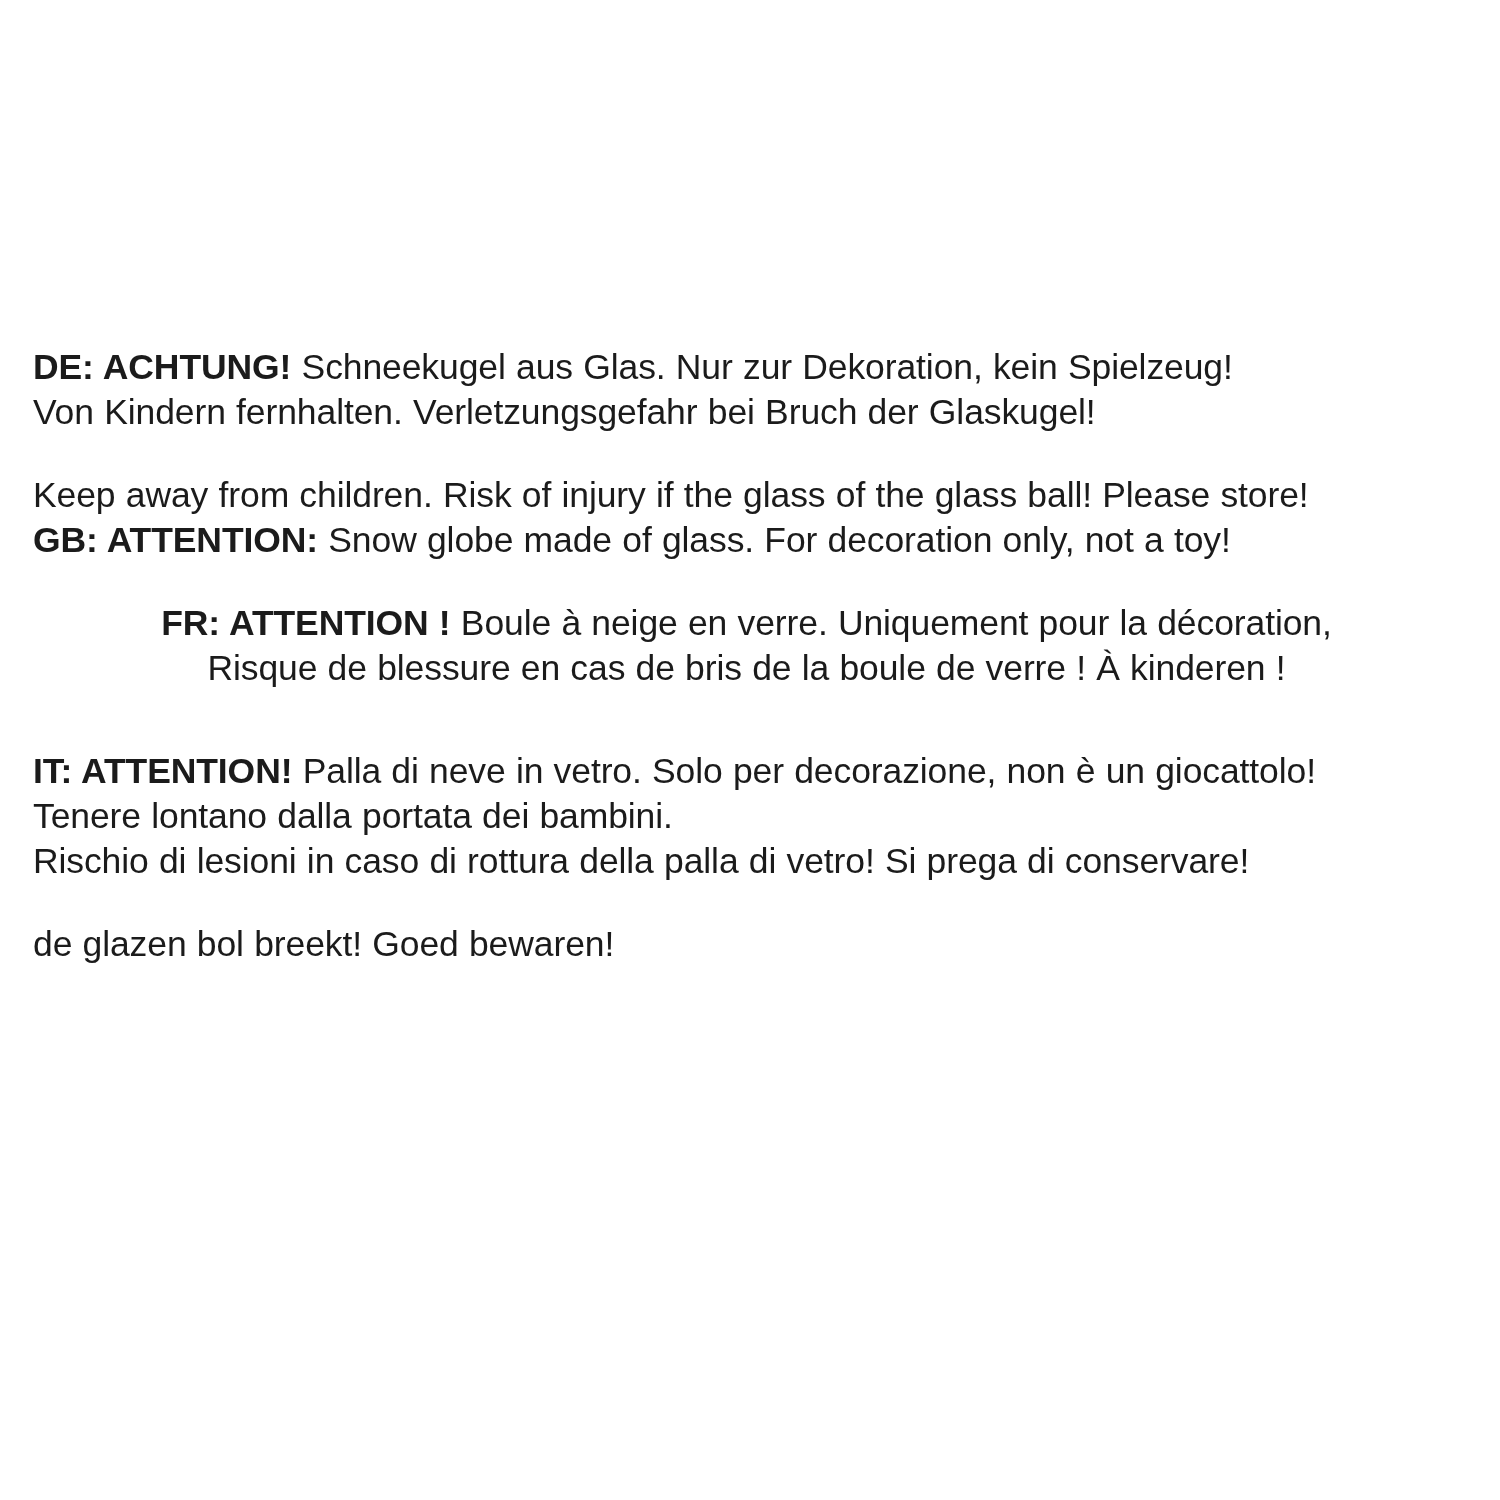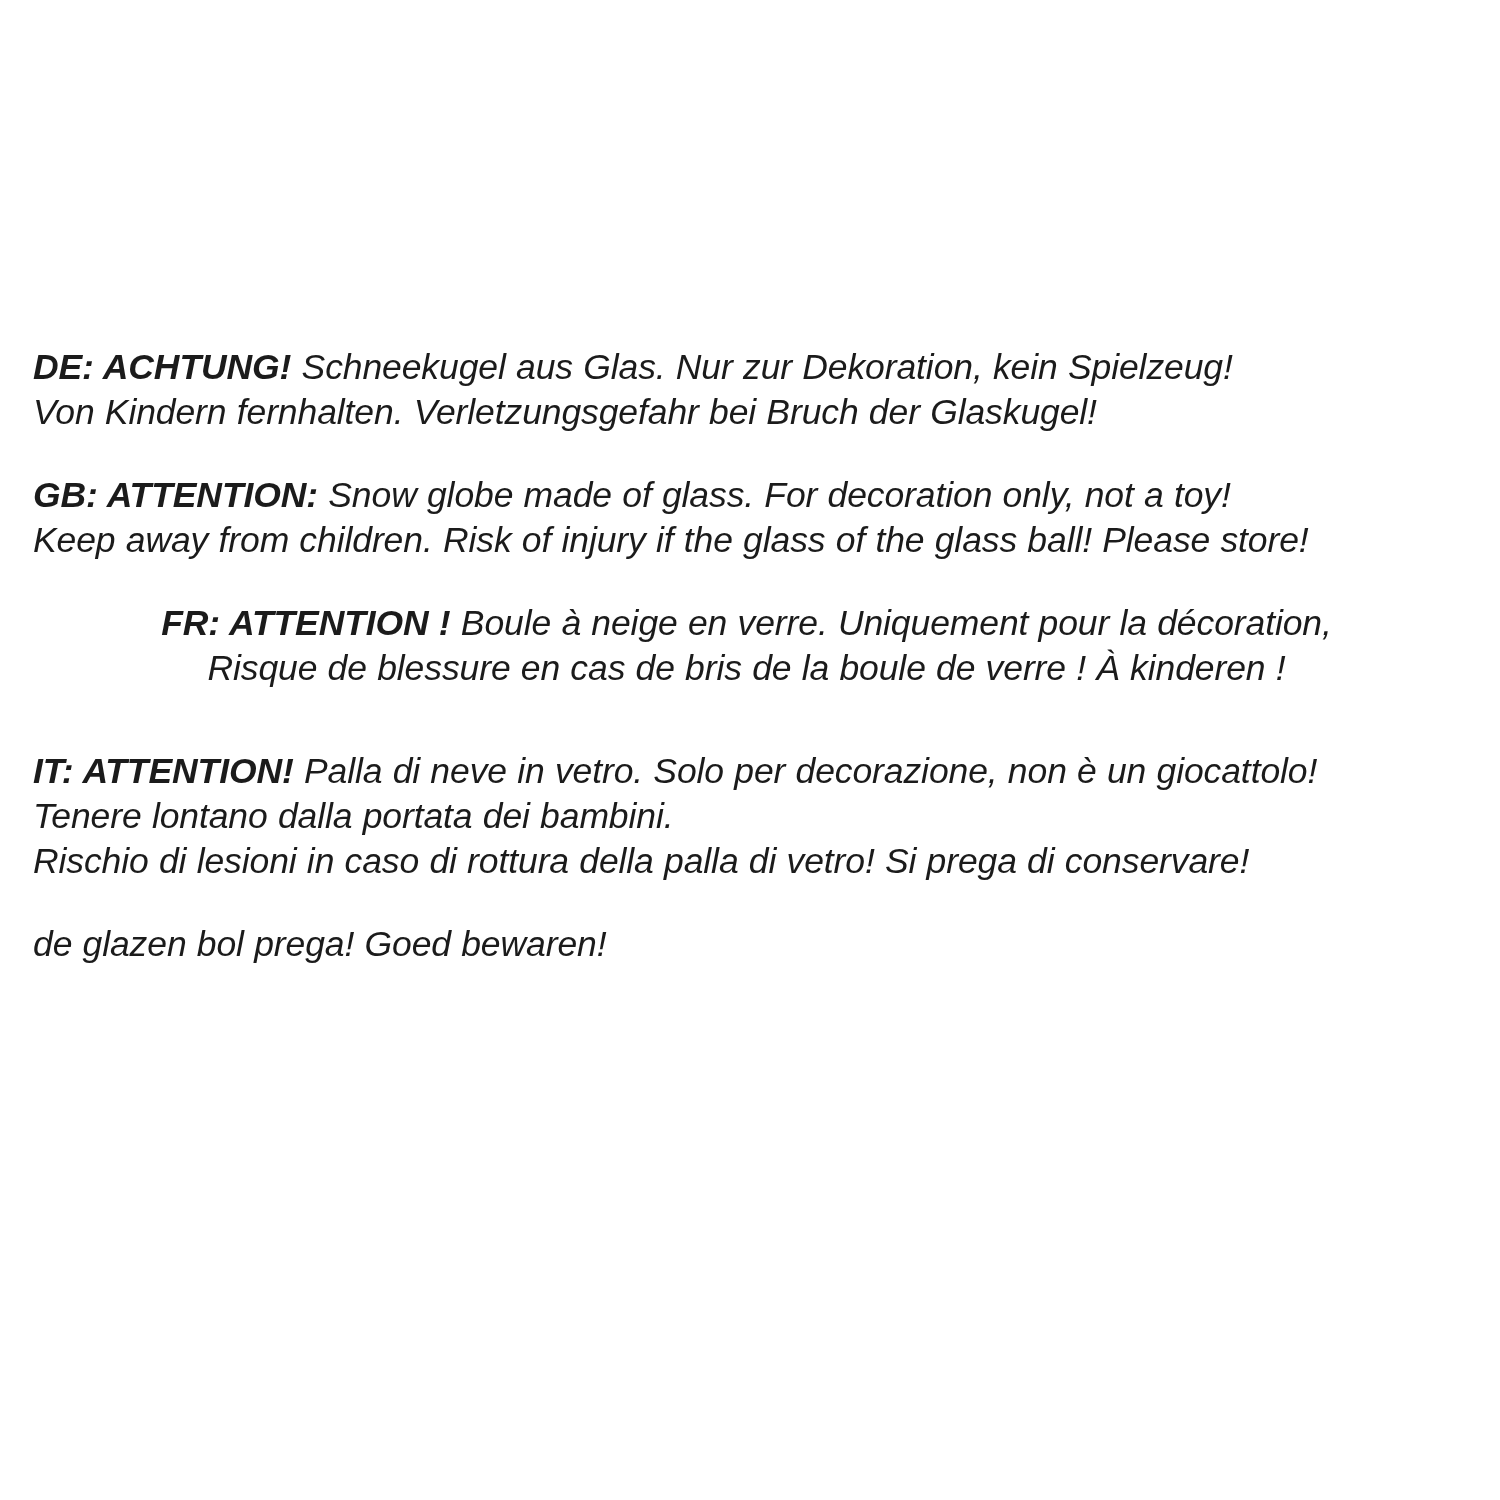--- a/index.html
+++ b/index.html
@@ -16,21 +16,20 @@
   }
   .sheet {
     box-sizing: border-box;
     width: 1500px;
     height: 1500px;
     padding: 345px 40px 0 33px;
     background: #ffffff;
   }
   .warning-block {
     margin: 0 0 38px 0;
-    font-style: italic;
   }
   .warning-block:last-child {
     margin-bottom: 0;
   }
   .warning-block.extra-gap {
     margin-bottom: 58px;
     text-align: center;
   }
   .line {
     font-size: 35.5px;
@@ -47,32 +46,32 @@
 <body>
 
 <div class="sheet">
 
   <div class="warning-block">
     <div class="line"><span class="lead">DE: ACHTUNG!</span><span> Schneekugel aus Glas. Nur zur Dekoration, kein Spielzeug!</span></div>
     <div class="line">Von Kindern fernhalten. Verletzungsgefahr bei Bruch der Glaskugel!</div>
   </div>
 
   <div class="warning-block">
+    <div class="line">Keep away from children. Risk of injury if the glass of the glass ball! Please store!</div>
     <div class="line"><span class="lead">GB: ATTENTION:</span><span> Snow globe made of glass. For decoration only, not a toy!</span></div>
-    <div class="line">Keep away from children. Risk of injury if the glass of the glass ball! Please store!</div>
   </div>
 
   <div class="warning-block extra-gap">
     <div class="line"><span class="lead">FR: ATTENTION !</span><span> Boule à neige en verre. Uniquement pour la décoration,</span></div>
     <div class="line">Risque de blessure en cas de bris de la boule de verre ! À kinderen !</div>
   </div>
 
   <div class="warning-block">
     <div class="line"><span class="lead">IT: ATTENTION!</span><span> Palla di neve in vetro. Solo per decorazione, non è un giocattolo!</span></div>
     <div class="line">Tenere lontano dalla portata dei bambini.</div>
     <div class="line">Rischio di lesioni in caso di rottura della palla di vetro! Si prega di conservare!</div>
   </div>
 
   <div class="warning-block">
-    <div class="line">de glazen bol prega! Goed bewaren!</div>
+    <div class="line">de glazen bol breekt! Goed bewaren!</div>
   </div>
 
 </div>
 
 </body></html>

